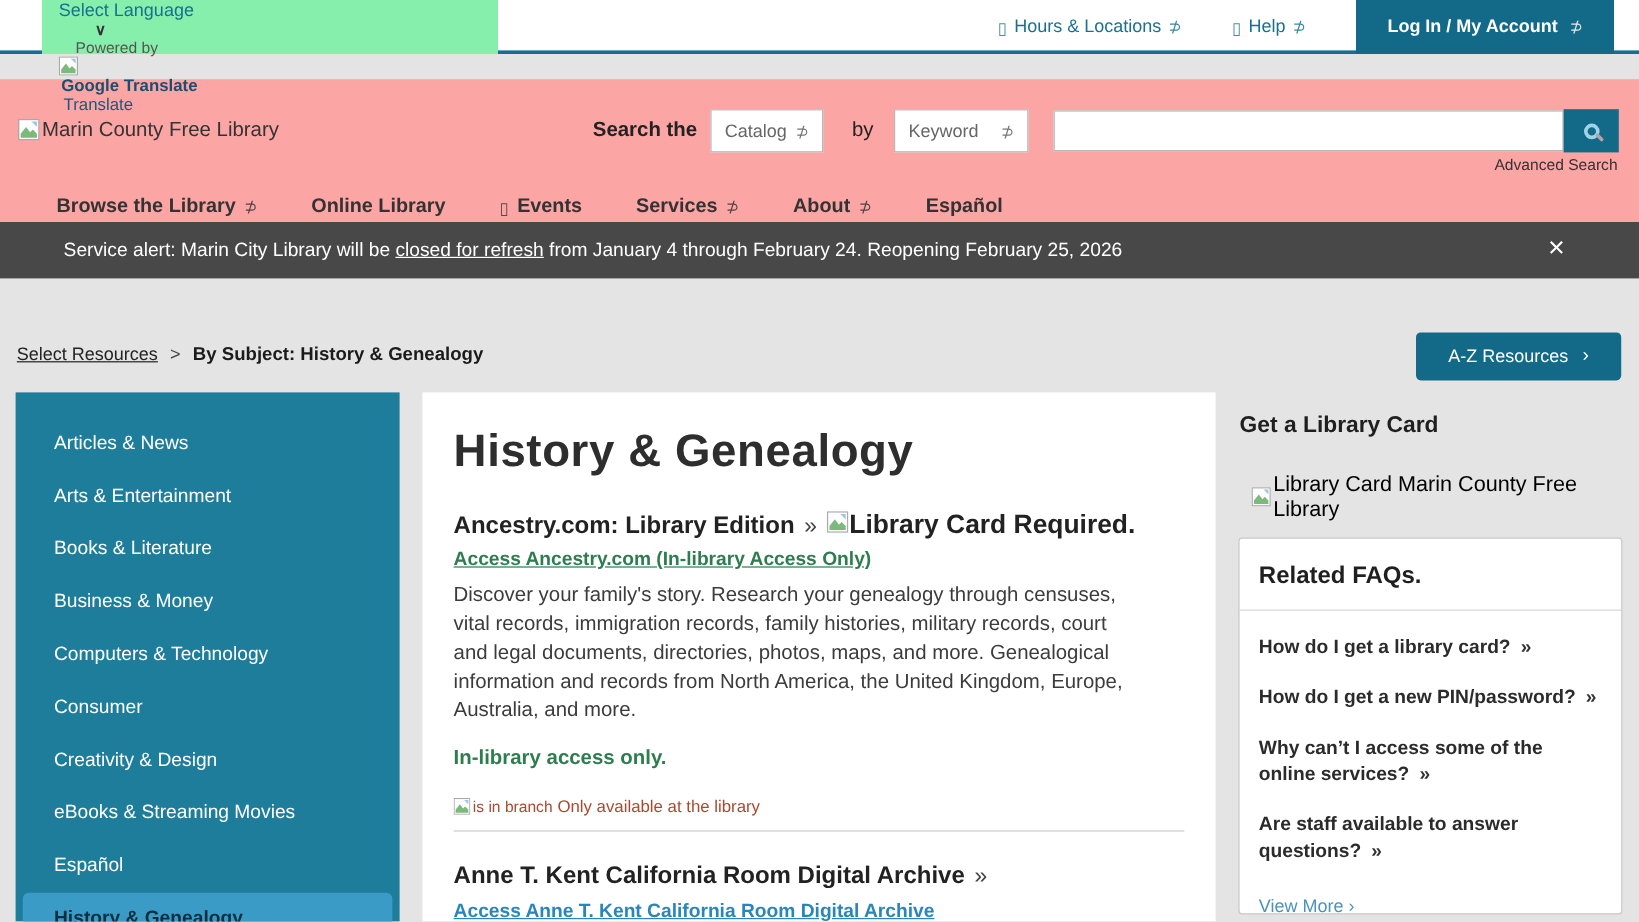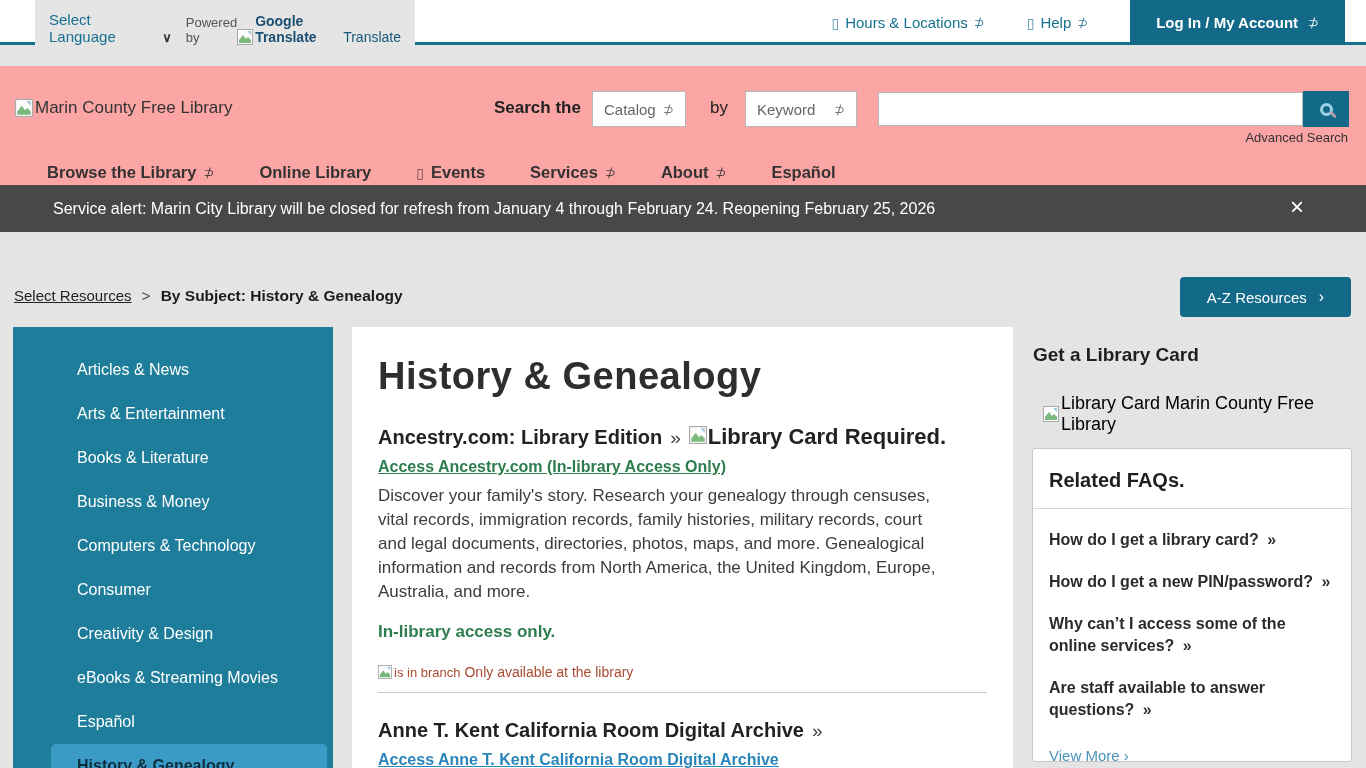--- a/index.html
+++ b/index.html
@@ -2,21 +2,21 @@
 <html><head>
 <meta charset="utf-8">
 <style>
   * { margin:0; padding:0; box-sizing:border-box; }
   html,body { width:1366px; height:768px; }
   body { font-family:"Liberation Sans", sans-serif; background:#e4e4e4; position:relative; overflow:hidden; }
   .screen { position:relative; width:1366px; height:768px; overflow:hidden; }
 
   
   .topbar { position:absolute; top:0; left:0; width:1366px; height:45px; background:#fff; border-bottom:3px solid #15708e; z-index:5; }
-  .lang-box { position:absolute; left:35px; top:0; height:45px; width:380px; background:#e5e5e5; display:flex; align-items:flex-end; padding:0 14px; }
+  .lang-box { position:absolute; left:35px; top:0; height:45px; width:380px; background:#86efac; display:flex; align-items:flex-start; padding:0 14px;flex-direction:column; }
   .lang-label { color:#17718f; font-size:15px; }
   .lang-chevron { color:#333; font-size:13px; margin-left:30px; font-weight:700; }
   .powered-by { color:#555; font-size:13px; margin-left:14px; }
   .gt-alt { color:#1b4f72; font-size:14px; font-weight:700; margin-left:2px; }
   .gt-translate { color:#17597a; font-size:14px; margin-left:4px; }
   .top-right { position:absolute; right:21px; top:0; height:45px; display:flex; align-items:center; }
   .top-link { color:#17718f; font-size:15px; text-decoration:none; display:flex; align-items:center; gap:6px; margin-right:42px; cursor:pointer; }
   .login-btn { height:45px; background:#136a88; color:#fff; font-size:15px; font-weight:700; display:flex; align-items:center; gap:10px; padding:0 26px; cursor:pointer; }
   .glyph-ext { font-weight:400; font-size:13px; opacity:.85; }
   .glyph-box { font-weight:400; font-size:14px; opacity:.8; }
@@ -33,33 +33,33 @@
   .search-input { position:absolute; left:878px; top:26px; width:425px; height:34px; border:1px solid #b7b7b7; background:#fff; font-size:15px; padding:0 10px; color:#333; }
   .search-btn { position:absolute; left:1303px; top:25px; width:46px; height:36px; background:#136a88; border:none; display:flex; align-items:center; justify-content:center; cursor:pointer; }
   .mag { position:relative; width:13px; height:13px; border:3px solid #9fd3e8; border-radius:50%; }
   .mag::after { content:""; position:absolute; width:8px; height:3px; background:#b9a0ad; transform:rotate(45deg); right:-7px; bottom:-3px; border-radius:2px; }
   .advanced { position:absolute; right:18px; top:64px; font-size:13px; color:#333; cursor:pointer; }
   .nav { position:absolute; left:47px; top:97px; display:flex; gap:45px; align-items:center; }
   .nav-item { font-size:16.5px; font-weight:700; color:#333; display:flex; align-items:center; gap:7px; cursor:pointer; }
 
   
   .alert { position:absolute; top:185px; left:0; width:1366px; height:47px; background:#484848; color:#fff; display:flex; align-items:center; padding:0 53px; font-size:16px; }
-  .alert-link { cursor:pointer; }
+  .alert-link { text-decoration:underline; cursor:pointer; }
   .alert-close { position:absolute; right:62px; top:10px; color:#fff; font-size:24px; line-height:24px; background:none; border:none; cursor:pointer; font-family:"Liberation Sans", sans-serif; }
 
   
   .breadcrumb { position:absolute; left:14px; top:287px; font-size:15px; color:#222; }
   .bc-link { text-decoration:underline; cursor:pointer; color:#222; }
   .bc-sep { margin:0 6px; color:#444; }
   .bc-current { font-weight:700; font-size:15.5px; color:#1b1b1b; }
   .az-btn { position:absolute; left:1180px; top:277px; width:171px; height:40px; background:#136a88; color:#fff; border:none; border-radius:4px; display:flex; align-items:center; justify-content:center; gap:12px; font-size:15px; cursor:pointer; font-family:"Liberation Sans", sans-serif; }
   .az-chev { font-size:16px; }
 
   
-  .sidebar { position:absolute; left:13px; top:327px; width:320px; height:441px; background:#1e7d9b; padding-top:21px;padding-left:32px; }
+  .sidebar { position:absolute; left:13px; top:327px; width:320px; height:441px; background:#1e7d9b; padding-top:21px; }
   .side-item { height:44px; display:flex; align-items:center; padding-left:32px; color:#fff; font-size:16px; cursor:pointer; }
   .side-item.active { background:#3a9cc6; color:#0c2f3f; font-weight:700; margin:0 6px; border-radius:5px 5px 0 0; padding-left:26px; }
 
   
   .card { position:absolute; left:352px; top:327px; width:661px; height:441px; background:#fff; padding:28px 26px 0 26px; overflow:hidden; }
   .page-title { font-size:38px; font-weight:700; color:#2e2e2e; letter-spacing:.5px; }
   .res-head { display:flex; align-items:baseline; gap:8px; margin-top:26px; }
   .res-name { font-size:20px; font-weight:700; color:#222; cursor:pointer; }
   .res-arrow { font-size:19px; color:#444; }
   .badge-alt { font-size:22px; font-weight:700; color:#222; display:flex; align-items:baseline; gap:1px; }

